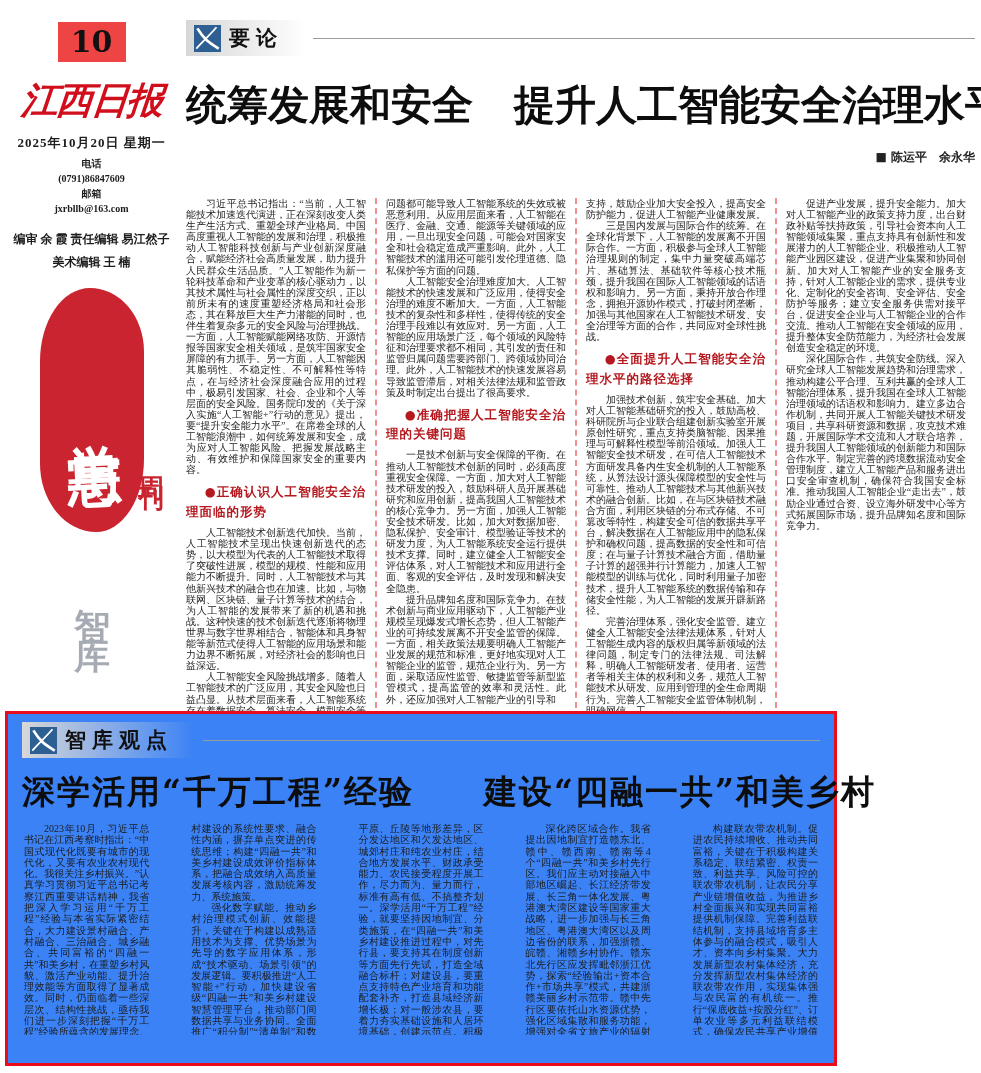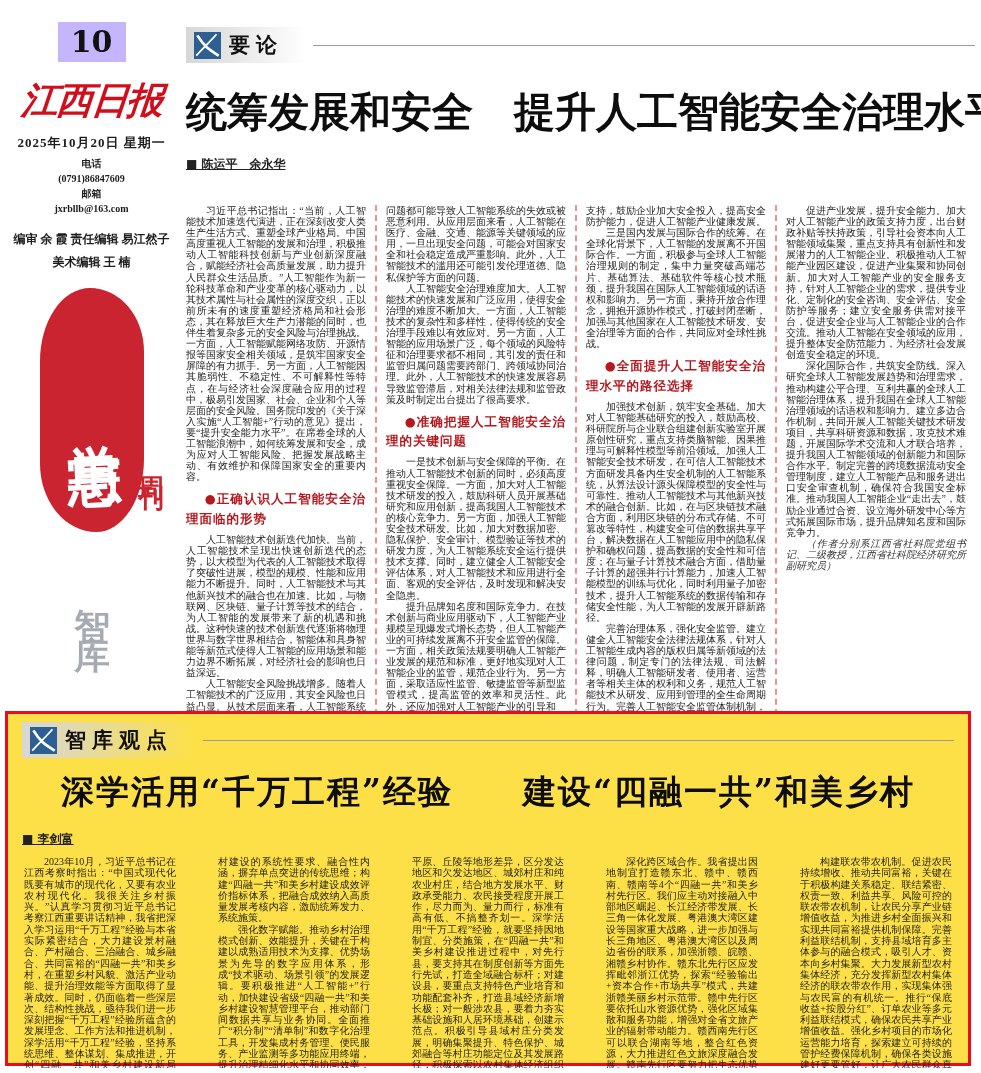--- a/index.html
+++ b/index.html
@@ -2,57 +2,57 @@
 <html><head>
 <meta charset="utf-8">
 <style>
   * { margin:0; padding:0; box-sizing:border-box; }
   html,body { background:#ffffff; }
   body { width:981px; height:1073px; font-family:"Liberation Serif","DejaVu Serif",serif; color:#1c1c1c; }
   .page { position:relative; width:981px; height:1073px; overflow:hidden; background:#fff; }
 
   
   .sidebar { position:absolute; left:0; top:0; width:183px; height:1073px; text-align:center; }
-  .pagenum { width:68px; height:40px; background:#c4b5fd; margin:22px auto 0; font-family:"DejaVu Serif",serif; font-weight:bold; font-size:30px; line-height:40px; color:#111; }
+  .pagenum { width:68px; height:40px; background:#ef4444; margin:22px auto 0; font-family:"DejaVu Serif",serif; font-weight:bold; font-size:30px; line-height:40px; color:#111; }
   .masthead { margin-top:14px; color:#d10e1c; font-family:"DejaVu Serif",serif; font-weight:bold; font-style:italic; font-size:37px; transform:skewX(-5deg); letter-spacing:-2px; }
   .pubdate { margin-top:8px; font-size:13px; font-weight:bold; letter-spacing:1px; }
   .contact { margin-top:4px; font-size:10px; line-height:1.5; font-weight:bold; }
   .editors { margin-top:12px; font-size:12px; line-height:1.9; font-weight:bold; }
   .seal-wrap { position:relative; width:112px; margin:14px auto 0; height:252px; }
   .seal { width:104px; height:244px; margin:0 auto; background:#c9242f; border-radius:48% 52% 46% 54%/30% 26% 30% 28%; display:flex; align-items:center; justify-content:center; }
   .seal-text { writing-mode:vertical-rl; color:#fff; font-size:54px; font-weight:bold; font-family:"DejaVu Serif",serif; transform:rotate(-3deg); letter-spacing:6px; }
   .weekly { position:absolute; right:-22px; top:168px; writing-mode:vertical-rl; color:#c9242f; font-size:26px; font-weight:900; letter-spacing:8px; font-family:"DejaVu Sans",sans-serif; }
   .thinktank { display:inline-block; margin-top:40px; writing-mode:vertical-rl; color:#a6abb3; font-size:36px; font-weight:900; letter-spacing:26px; font-family:"DejaVu Sans",sans-serif; }
 
   
   .badge-row { display:flex; align-items:center; }
   .badge { display:flex; align-items:center; gap:8px; padding:4px 30px 4px 8px; background:linear-gradient(90deg,#d7d7d7 0%, rgba(255,255,255,0) 95%); }
   .badge-label { font-size:21px; font-weight:bold; font-family:"DejaVu Serif",serif; letter-spacing:6px; color:#111; }
   .badge-rule { flex:1; height:1px; background:#9c9c9c; }
   .logo-sq { width:27px; height:27px; flex:0 0 27px; }
 
   
-  .main { position:absolute; left:186px; top:7px; width:789px; }
+  .main { position:absolute; left:186px; top:0; width:789px; }
   .main-badge { margin-top:20px; }
   .headline { margin:22px 0 4px; font-family:"DejaVu Sans","Liberation Sans",sans-serif; font-weight:900; font-size:41px; letter-spacing:0px; color:#0d0d0d; text-align:center; white-space:nowrap; }
-  .byline { text-align:left; font-size:12px; font-weight:bold; margin:16px 0 8px; color:#222; font-family:"DejaVu Sans",sans-serif;text-decoration:underline; }
+  .byline { text-align:right; font-size:12px; font-weight:bold; margin:16px 0 8px; color:#222; font-family:"DejaVu Sans",sans-serif; }
   .cols { display:flex; margin-top:10px; overflow:hidden; }
   .cols-main { height:520px;margin-top:32px; }
   .col { flex:1; overflow:hidden; padding:0 9px; text-align:justify; }
   .col:first-child { padding-left:0; }
   .cols-main .col + .col { border-left:2px dashed #ef9090; }
   .cols-main .col { font-size:10px; line-height:11.1px; }
 
   .blk-p { text-indent:2em; }
   .blk-cont { text-indent:0; }
   .blk-h { color:#b5191f; font-weight:bold; font-size:12.5px; line-height:1.55; margin:7px 0 6px; text-indent:1.5em; font-family:"DejaVu Serif",serif; letter-spacing:1px; }
   .blk-sig { font-style:italic; text-indent:2em; color:#333; }
 
   
-  .bottom-box { position:absolute; left:5px; top:711px; width:966px; height:355px; border:3px solid #ea0c1a; background:#fde047; padding:8px 14px 8px; }
+  .bottom-box { position:absolute; left:5px; top:711px; width:832px; height:355px; border:3px solid #ea0c1a; background:#3b82f6; padding:8px 14px 8px; }
   .bottom-title { text-align:center; font-family:"DejaVu Serif","Liberation Serif",serif; font-weight:900; font-size:33px; margin:12px 0 4px; letter-spacing:2px; color:#0d0d0d; white-space:nowrap; }
   .cols-bottom { height:212px; margin-top:8px;gap:26px; }
   .cols-bottom .col { font-size:10px; line-height:11.3px; padding:0 8px; }
   .cols-bottom .col:first-child { padding-left:2px; }
   .cols-bottom .col:last-child { padding-right:2px; }
 </style>
 </head>
 <body>
 
 <div class="page">
@@ -111,39 +111,37 @@
         <div class="col">
           <div class="blk-cont">支持，鼓励企业加大安全投入，提高安全防护能力，促进人工智能产业健康发展。</div>
           <div class="blk-p">三是国内发展与国际合作的统筹。在全球化背景下，人工智能的发展离不开国际合作。一方面，积极参与全球人工智能治理规则的制定，集中力量突破高端芯片、基础算法、基础软件等核心技术瓶颈，提升我国在国际人工智能领域的话语权和影响力。另一方面，秉持开放合作理念，拥抱开源协作模式，打破封闭垄断，加强与其他国家在人工智能技术研发、安全治理等方面的合作，共同应对全球性挑战。</div>
           <div class="blk-h">●全面提升人工智能安全治理水平的路径选择</div>
           <div class="blk-p">加强技术创新，筑牢安全基础。加大对人工智能基础研究的投入，鼓励高校、科研院所与企业联合组建创新实验室开展原创性研究，重点支持类脑智能、因果推理与可解释性模型等前沿领域。加强人工智能安全技术研发，在可信人工智能技术方面研发具备内生安全机制的人工智能系统，从算法设计源头保障模型的安全性与可靠性。推动人工智能技术与其他新兴技术的融合创新。比如，在与区块链技术融合方面，利用区块链的分布式存储、不可篡改等特性，构建安全可信的数据共享平台，解决数据在人工智能应用中的隐私保护和确权问题，提高数据的安全性和可信度；在与量子计算技术融合方面，借助量子计算的超强并行计算能力，加速人工智能模型的训练与优化，同时利用量子加密技术，提升人工智能系统的数据传输和存储安全性能，为人工智能的发展开辟新路径。</div>
           <div class="blk-p">完善治理体系，强化安全监管。建立健全人工智能安全法律法规体系，针对人工智能生成内容的版权归属等新领域的法律问题，制定专门的法律法规、司法解释，明确人工智能研发者、使用者、运营者等相关主体的权利和义务，规范人工智能技术从研发、应用到管理的全生命周期行为。完善人工智能安全监管体制机制，明确网信、工</div>
         </div>
         <div class="col">
           <div class="blk-p">促进产业发展，提升安全能力。加大对人工智能产业的政策支持力度，出台财政补贴等扶持政策，引导社会资本向人工智能领域集聚，重点支持具有创新性和发展潜力的人工智能企业。积极推动人工智能产业园区建设，促进产业集聚和协同创新。加大对人工智能产业的安全服务支持，针对人工智能企业的需求，提供专业化、定制化的安全咨询、安全评估、安全防护等服务；建立安全服务供需对接平台，促进安全企业与人工智能企业的合作交流。推动人工智能在安全领域的应用，提升整体安全防范能力，为经济社会发展创造安全稳定的环境。</div>
           <div class="blk-p">深化国际合作，共筑安全防线。深入研究全球人工智能发展趋势和治理需求，推动构建公平合理、互利共赢的全球人工智能治理体系，提升我国在全球人工智能治理领域的话语权和影响力。建立多边合作机制，共同开展人工智能关键技术研发项目，共享科研资源和数据，攻克技术难题，开展国际学术交流和人才联合培养，提升我国人工智能领域的创新能力和国际合作水平。制定完善的跨境数据流动安全管理制度，建立人工智能产品和服务进出口安全审查机制，确保符合我国安全标准。推动我国人工智能企业“走出去”，鼓励企业通过合资、设立海外研发中心等方式拓展国际市场，提升品牌知名度和国际竞争力。</div>
-          <div class="blk-sig">（作者分别系江西省社科院党组书记、二级教授，江西省社科院经济研究所副研究员）</div>
         </div>
       </div>
   </main>
 
   <section class="bottom-box">
     <div class="badge-row">
       <div class="badge">
         <svg class="logo-sq" viewBox="0 0 24 24">
           <rect x="0" y="0" width="24" height="24" fill="#2e5f93"></rect>
           <path d="M3 3 C 9 13, 14 16, 22 21" stroke="#ffffff" stroke-width="2.4" fill="none"></path>
           <path d="M20 2 C 14 9, 9 13, 2 21" stroke="#ffffff" stroke-width="1.6" fill="none"></path>
         </svg>
         <span class="badge-label">智库观点</span>
       </div>
       <div class="badge-rule"></div>
     </div>
     <h2 class="bottom-title">深学活用“千万工程”经验　　建设“四融一共”和美乡村</h2>
-    <div class="byline">■ 李剑富</div>
     <div class="cols cols-bottom">
         <div class="col">
           <div class="blk-p">2023年10月，习近平总书记在江西考察时指出：“中国式现代化既要有城市的现代化，又要有农业农村现代化。我很关注乡村振兴。”认真学习贯彻习近平总书记考察江西重要讲话精神，我省把深入学习运用“千万工程”经验与本省实际紧密结合，大力建设景村融合、产村融合、三治融合、城乡融合、共同富裕的“四融一共”和美乡村，在重塑乡村风貌、激活产业动能、提升治理效能等方面取得了显著成效。同时，仍面临着一些深层次、结构性挑战，亟待我们进一步深刻把握“千万工程”经验所蕴含的发展理念、工作方法和推进机制，深学活用“千万工程”经验，坚持系统思维、整体谋划、集成推进，开创“四融一共”和美乡村建设新局面。</div>
           <div class="blk-p">坚持系统观念。强化省级顶层设计与统筹力度，引导各地把握“四融一共”和美乡</div>
         </div>
         <div class="col">
           <div class="blk-cont">村建设的系统性要求、融合性内涵，摒弃单点突进的传统思维；构建“四融一共”和美乡村建设成效评价指标体系，把融合成效纳入高质量发展考核内容，激励统筹发力、系统施策。</div>
           <div class="blk-p">强化数字赋能。推动乡村治理模式创新、效能提升，关键在于构建以成熟适用技术为支撑、优势场景为先导的数字应用体系，形成“技术驱动、场景引领”的发展逻辑。要积极推进“人工智能+”行动，加快建设省级“四融一共”和美乡村建设智慧管理平台，推动部门间数据共享与业务协同。全面推广“积分制”“清单制”和数字化治理工具，开发集成村务管理、便民服务、产业监测等多功能应用终端，提升治理精细化水平和协同效率，激发村民参与的内生动力。</div>
           <div class="blk-p">实施分类指导。“千万工程”立足山区、</div>
         </div>

